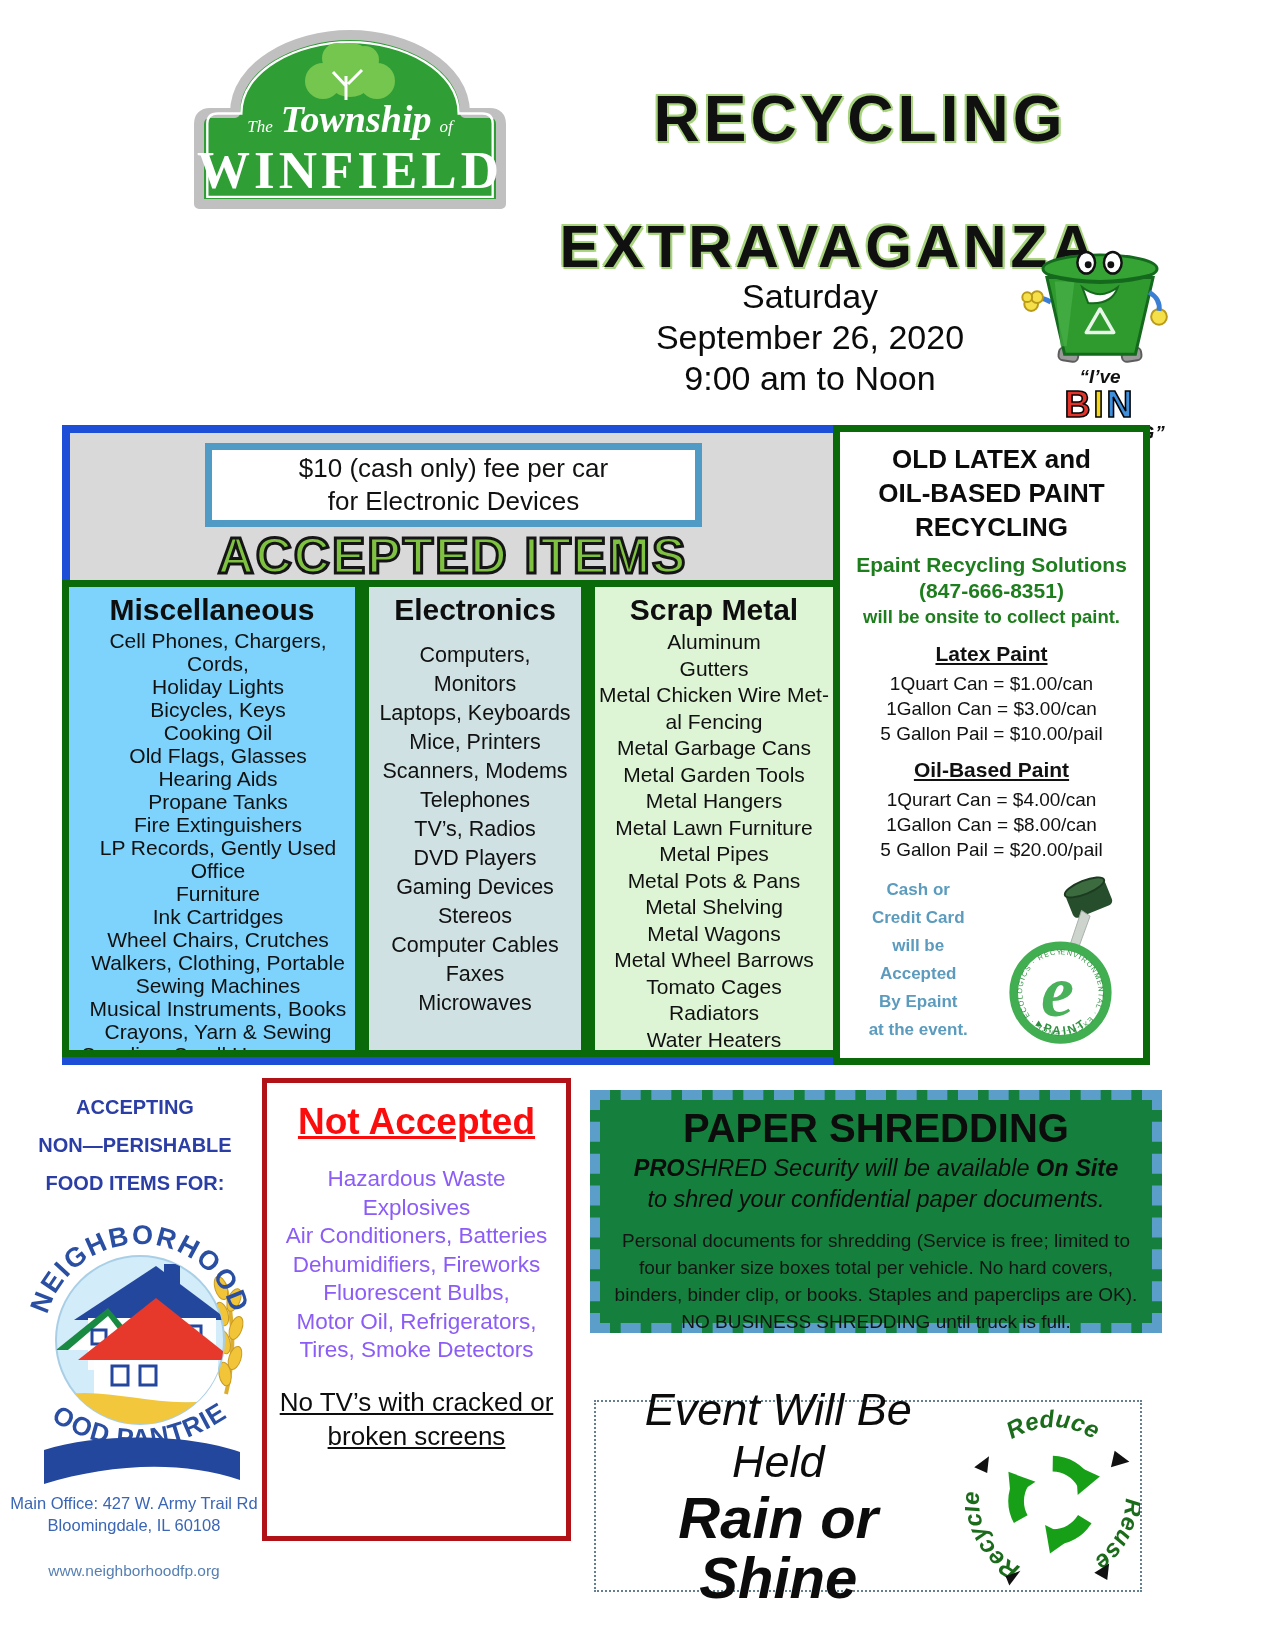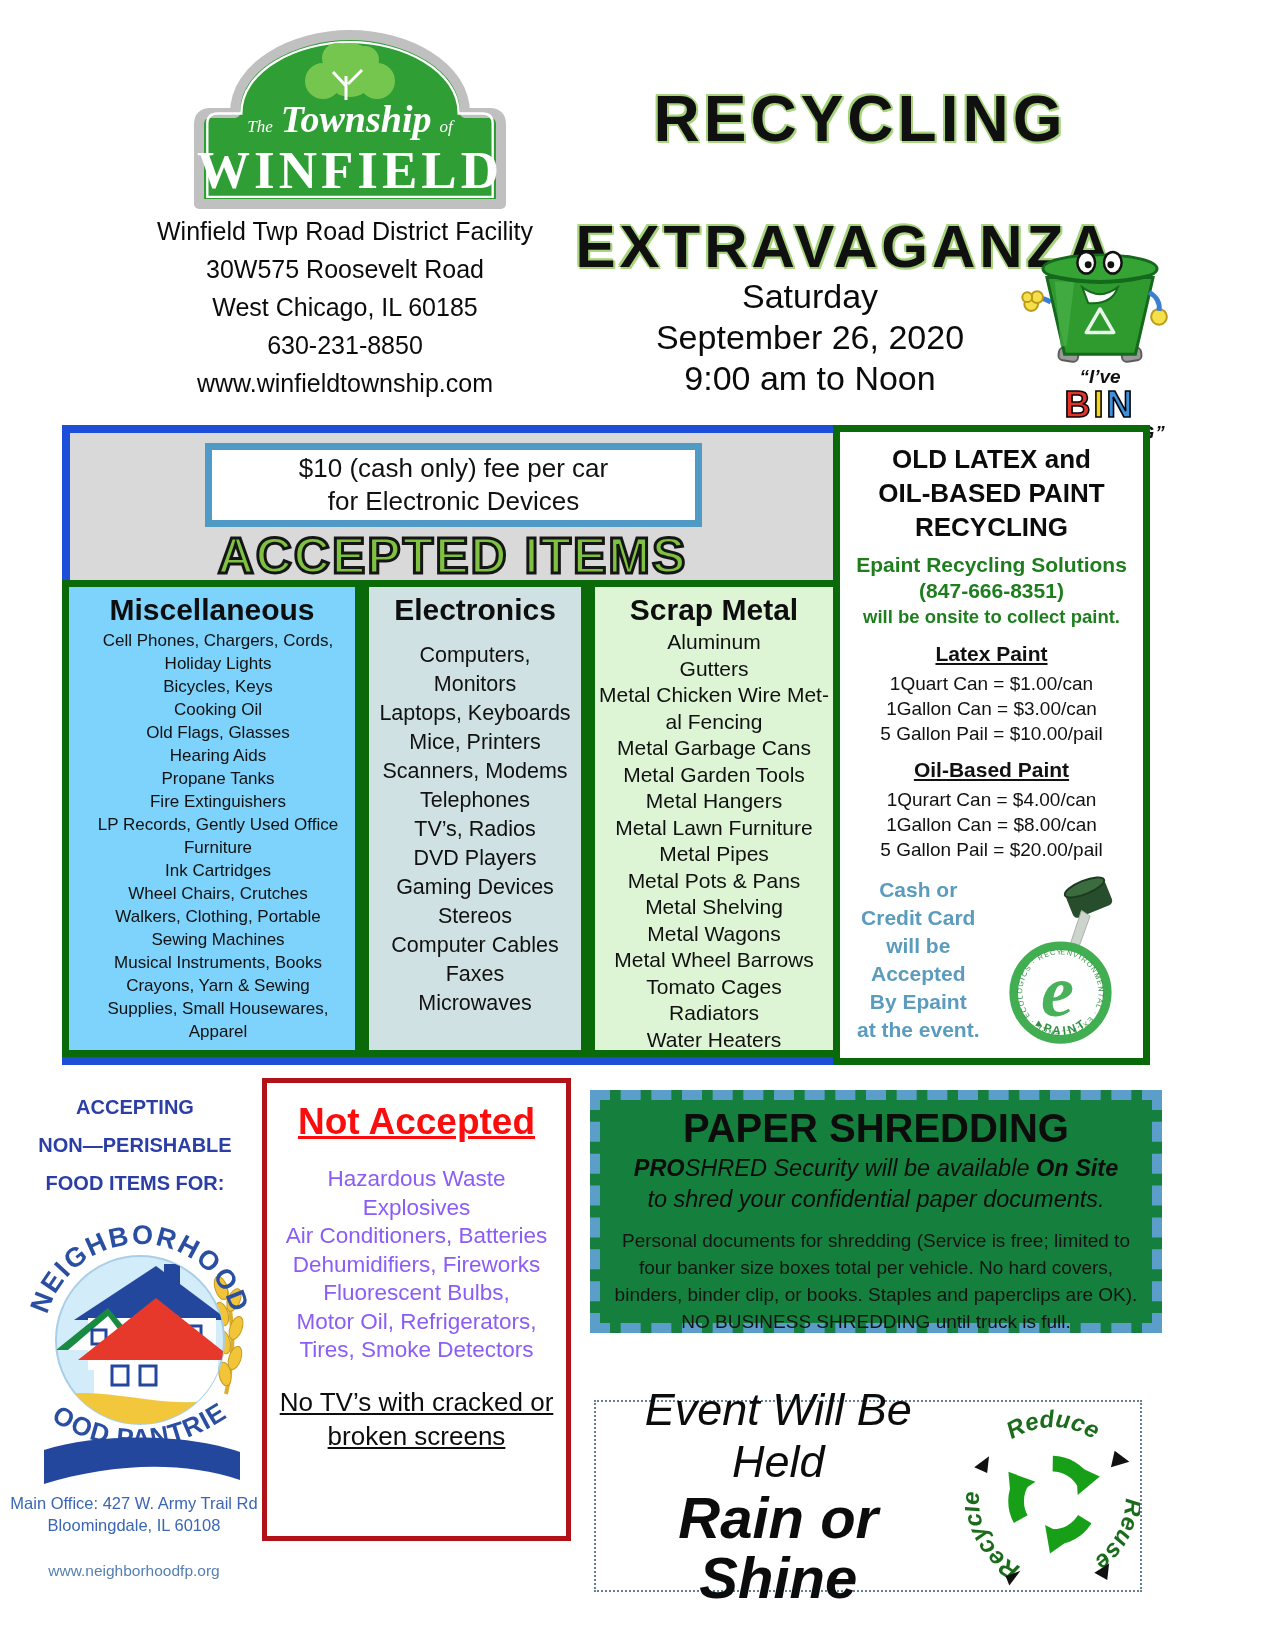--- a/index.html
+++ b/index.html
@@ -5,21 +5,21 @@
   html,body{margin:0;padding:0;background:#fff;}
   .page{position:relative;width:1275px;height:1650px;background:#fff;overflow:hidden;
         font-family:"Liberation Sans",sans-serif;color:#111;}
   .abs{position:absolute;}
 
   
   .addr{left:135px;top:212px;width:420px;font-size:25px;line-height:38px;text-align:center;color:#0b0b0b;}
   .title-big{width:560px;text-align:center;font-weight:700;font-size:64px;letter-spacing:4px;color:#101010;
              text-shadow:-2px 0 0 #a8d47e,2px 0 0 #a8d47e,0 -2px 0 #a8d47e,0 2px 0 #a8d47e,2px 2px 0 #a8d47e,-2px -2px 0 #a8d47e;}
   .t1{left:580px;top:82px;}
-  .t2{left:565px;top:212px;font-size:60px;}
+  .t2{left:549px;top:212px;font-size:60px;}
   .date-block{left:600px;top:276px;width:420px;text-align:center;font-size:34px;line-height:41px;color:#0b0b0b;}
 
   .mascot{left:1005px;top:248px;width:190px;text-align:center;}
   .m-ive{font-size:19px;font-weight:700;font-style:italic;margin-top:-4px;}
   .m-bin{font-size:36px;font-weight:900;letter-spacing:3px;line-height:34px;}
   .m-bin .b{color:#e3342c;-webkit-text-stroke:1.6px #000;}
   .m-bin .i{color:#f7d817;-webkit-text-stroke:1.6px #000;}
   .m-bin .n{color:#3f8fdd;-webkit-text-stroke:1.6px #000;}
   .m-rec{font-size:19px;font-weight:700;font-style:italic;letter-spacing:1px;}
   .m-have{font-size:16px;font-weight:700;font-style:italic;}
@@ -28,35 +28,35 @@
   .main-box{left:62px;top:425px;width:1088px;height:640px;border:8px solid #1d4ed8;background:#d9d9d9;box-sizing:border-box;}
   .fee-box{left:135px;top:10px;width:497px;height:84px;border:7px solid #4f9bc6;background:#fff;box-sizing:border-box;
            display:flex;flex-direction:column;justify-content:center;font-size:26px;line-height:33px;text-align:center;font-weight:500;}
   .accepted-title{left:0;top:94px;width:765px;text-align:center;font-size:50px;font-weight:800;letter-spacing:2px;
                   color:#7fc241;-webkit-text-stroke:3px #151515;}
   .col{top:147px;height:477px;border:7px solid #0a6a0a;box-sizing:border-box;text-align:center;overflow:hidden;}
   .col h2{margin:6px 0 2px;font-size:30px;font-weight:700;color:#0e0e0e;}
   .col-misc{left:-8px;width:300px;background:#7dd3fc;}
   .col-elec{left:292px;width:226px;background:#cfe1e3;}
   .col-scrap{left:518px;width:252px;background:#ddf5d5;}
-  .col-misc .line{font-size:17px;line-height:23px;margin-left:12px;}
+  .col-misc .line{font-size:21px;line-height:23px;margin-left:12px;}
   .col-elec h2{margin-bottom:14px;}
   .col-elec .line{font-size:21.5px;line-height:29px;}
   .col-scrap .line{font-size:21px;line-height:26.5px;}
 
   .paint-panel{right:-8px;top:-8px;width:317px;height:640px;border:7px solid #0a6a0a;background:#fff;box-sizing:border-box;
                text-align:center;padding:10px 4px 0;z-index:2;}
   .paint-title .line{font-size:26px;font-weight:700;line-height:34px;color:#0c0c0c;}
   .paint-provider{margin-top:8px;color:#1e7e1e;font-weight:700;font-size:21px;line-height:26px;}
   .paint-provider .small{font-size:18.5px;font-weight:600;}
   .paint-sub{margin-top:12px;font-size:21px;font-weight:700;text-decoration:underline;}
   .paint-prices{margin-top:5px;}
   .paint-prices .line{font-size:19px;line-height:25px;}
   .payment-row{display:flex;margin-top:14px;align-items:flex-start;justify-content:center;}
-  .payment-text{width:150px;color:#5b9bbd;font-size:21px;font-weight:700;}
+  .payment-text{width:150px;color:#5b9bbd;font-size:17px;font-weight:700;}
   .payment-text .line{line-height:28px;}
 
   
   .food-heading{left:15px;top:1088px;width:240px;text-align:center;color:#2b3ea6;font-weight:700;font-size:20px;}
   .food-heading .line{line-height:38px;}
   .office{left:8px;top:1492px;width:252px;text-align:center;color:#3a66b5;font-size:16.5px;line-height:22px;}
   .website{left:8px;top:1562px;width:252px;text-align:center;color:#567fb2;font-size:15.5px;}
 
   
   .na-box{left:262px;top:1078px;width:309px;height:463px;border:5px solid #b01218;background:#fff;box-sizing:border-box;text-align:center;}
@@ -97,27 +97,20 @@
       <path d="M174,82 L174,58 M174,68 L161,54 M176,66 L190,52" stroke="#ffffff" stroke-width="3" fill="none"></path>
     </g>
     <text x="178" y="114" text-anchor="middle" fill="#ffffff" font-family="Liberation Serif,serif" font-style="italic">
       <tspan font-size="17">The</tspan>
       <tspan font-size="38" font-weight="bold" dx="4">Township</tspan>
       <tspan font-size="17" dx="4">of</tspan>
     </text>
     <text x="178" y="170" text-anchor="middle" fill="#ffffff" font-family="Liberation Serif,serif" font-size="53" font-weight="bold" letter-spacing="4">WINFIELD</text>
   </svg>
 
-  <div class="abs addr">
-      <div class="line">Winfield Twp Road District Facility</div>
-      <div class="line">30W575 Roosevelt Road</div>
-      <div class="line">West Chicago, IL  60185</div>
-      <div class="line">630-231-8850</div>
-      <div class="line">www.winfieldtownship.com</div>
-    </div>
 
   <div class="abs title-big t1">RECYCLING</div>
   <div class="abs title-big t2">EXTRAVAGANZA</div>
 
   <div class="abs date-block">
       <div class="line">Saturday</div>
       <div class="line">September 26, 2020</div>
       <div class="line">9:00 am to Noon</div>
     </div>
 

